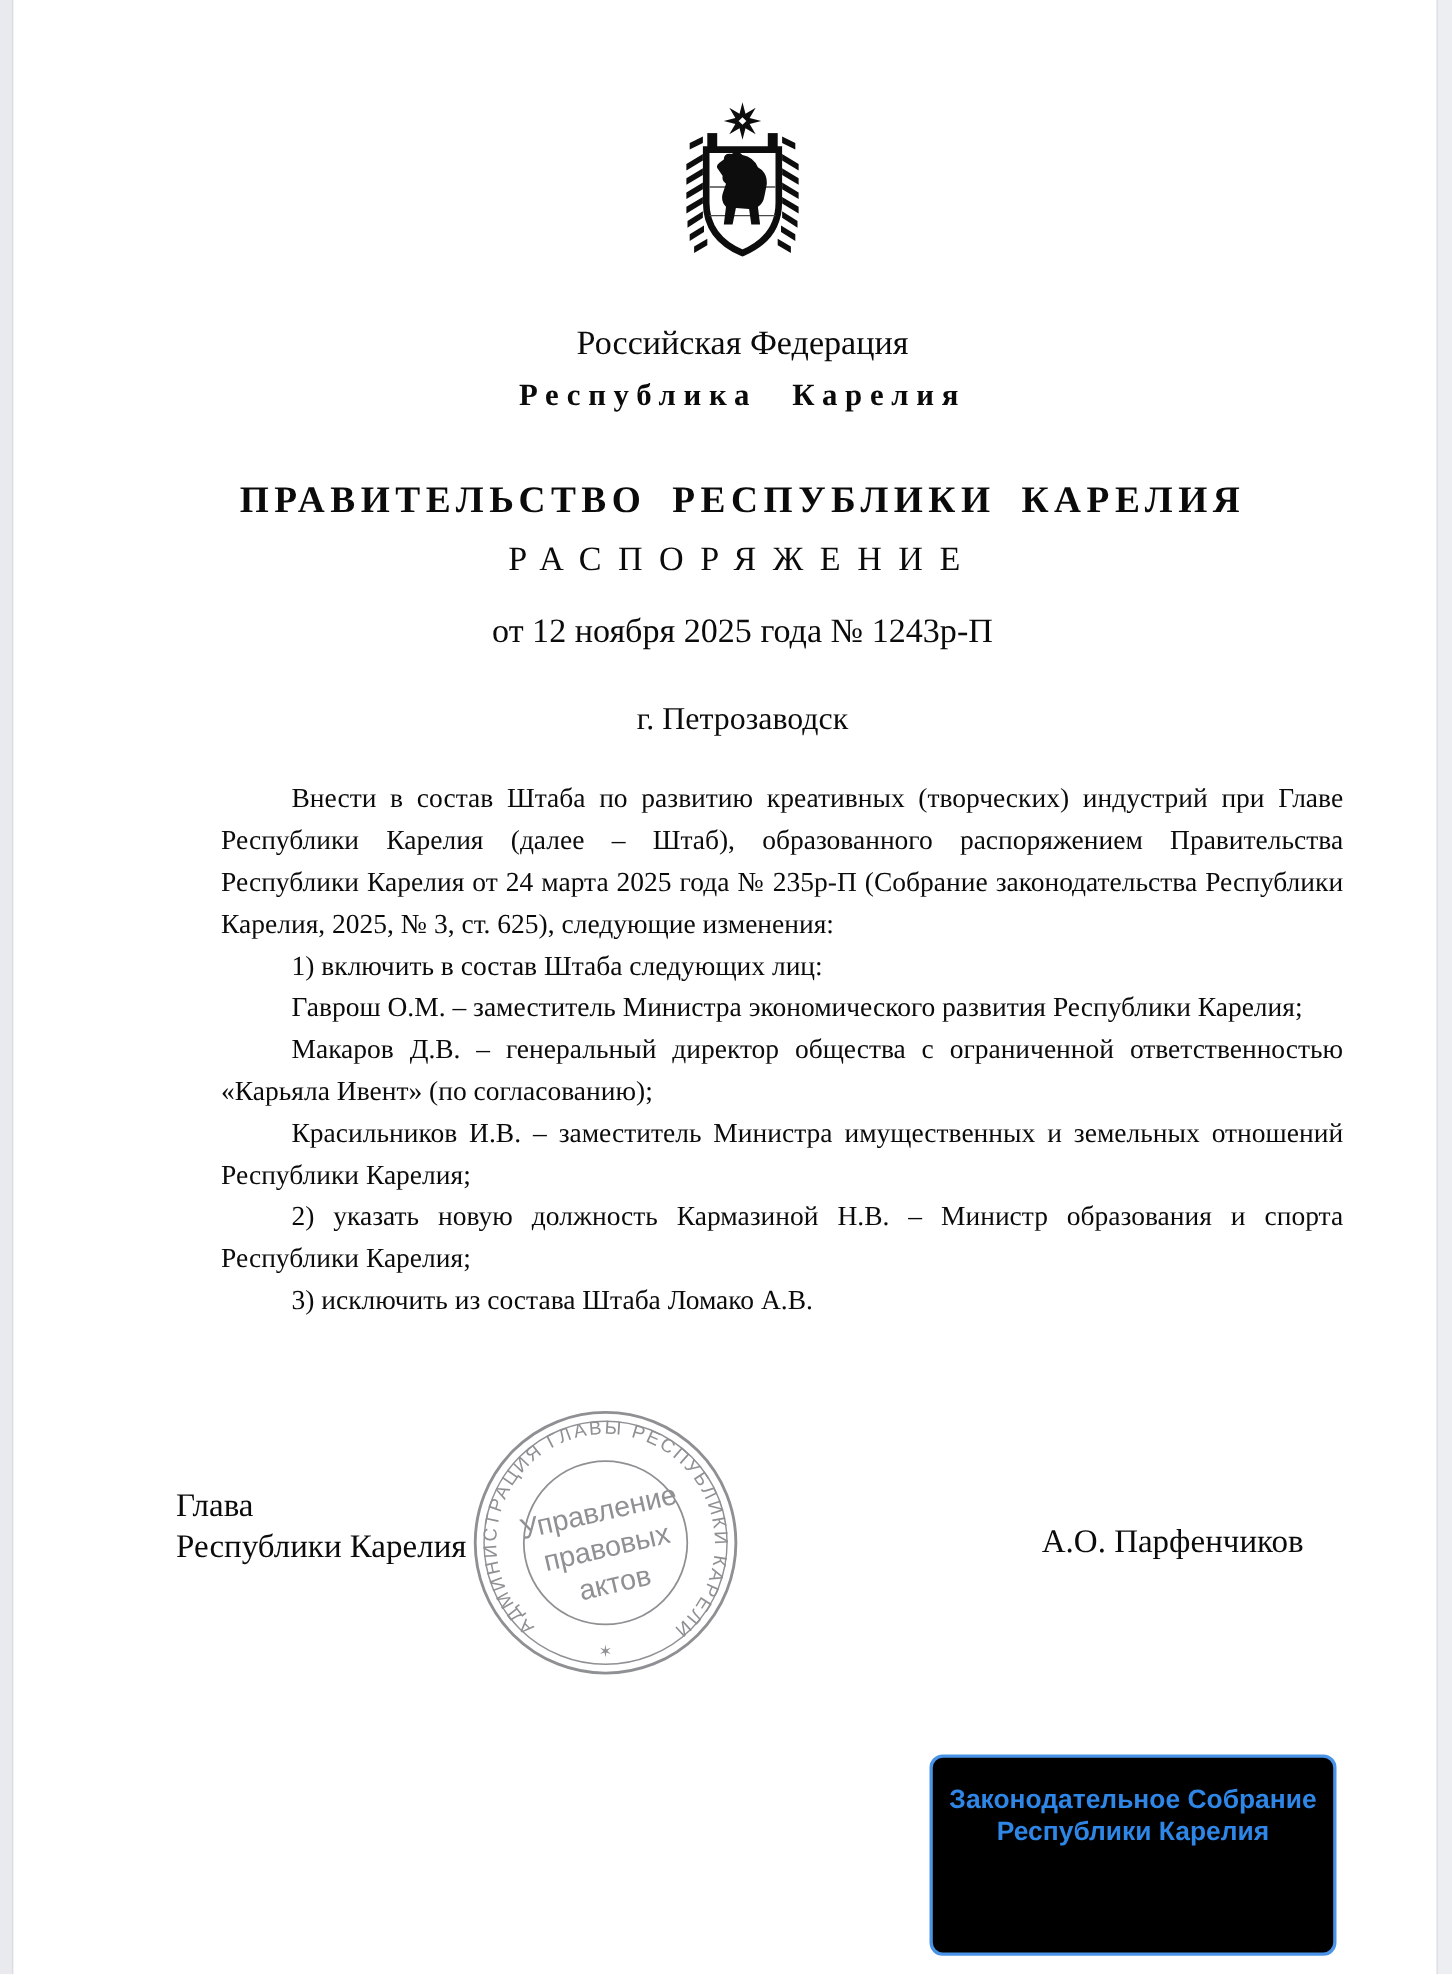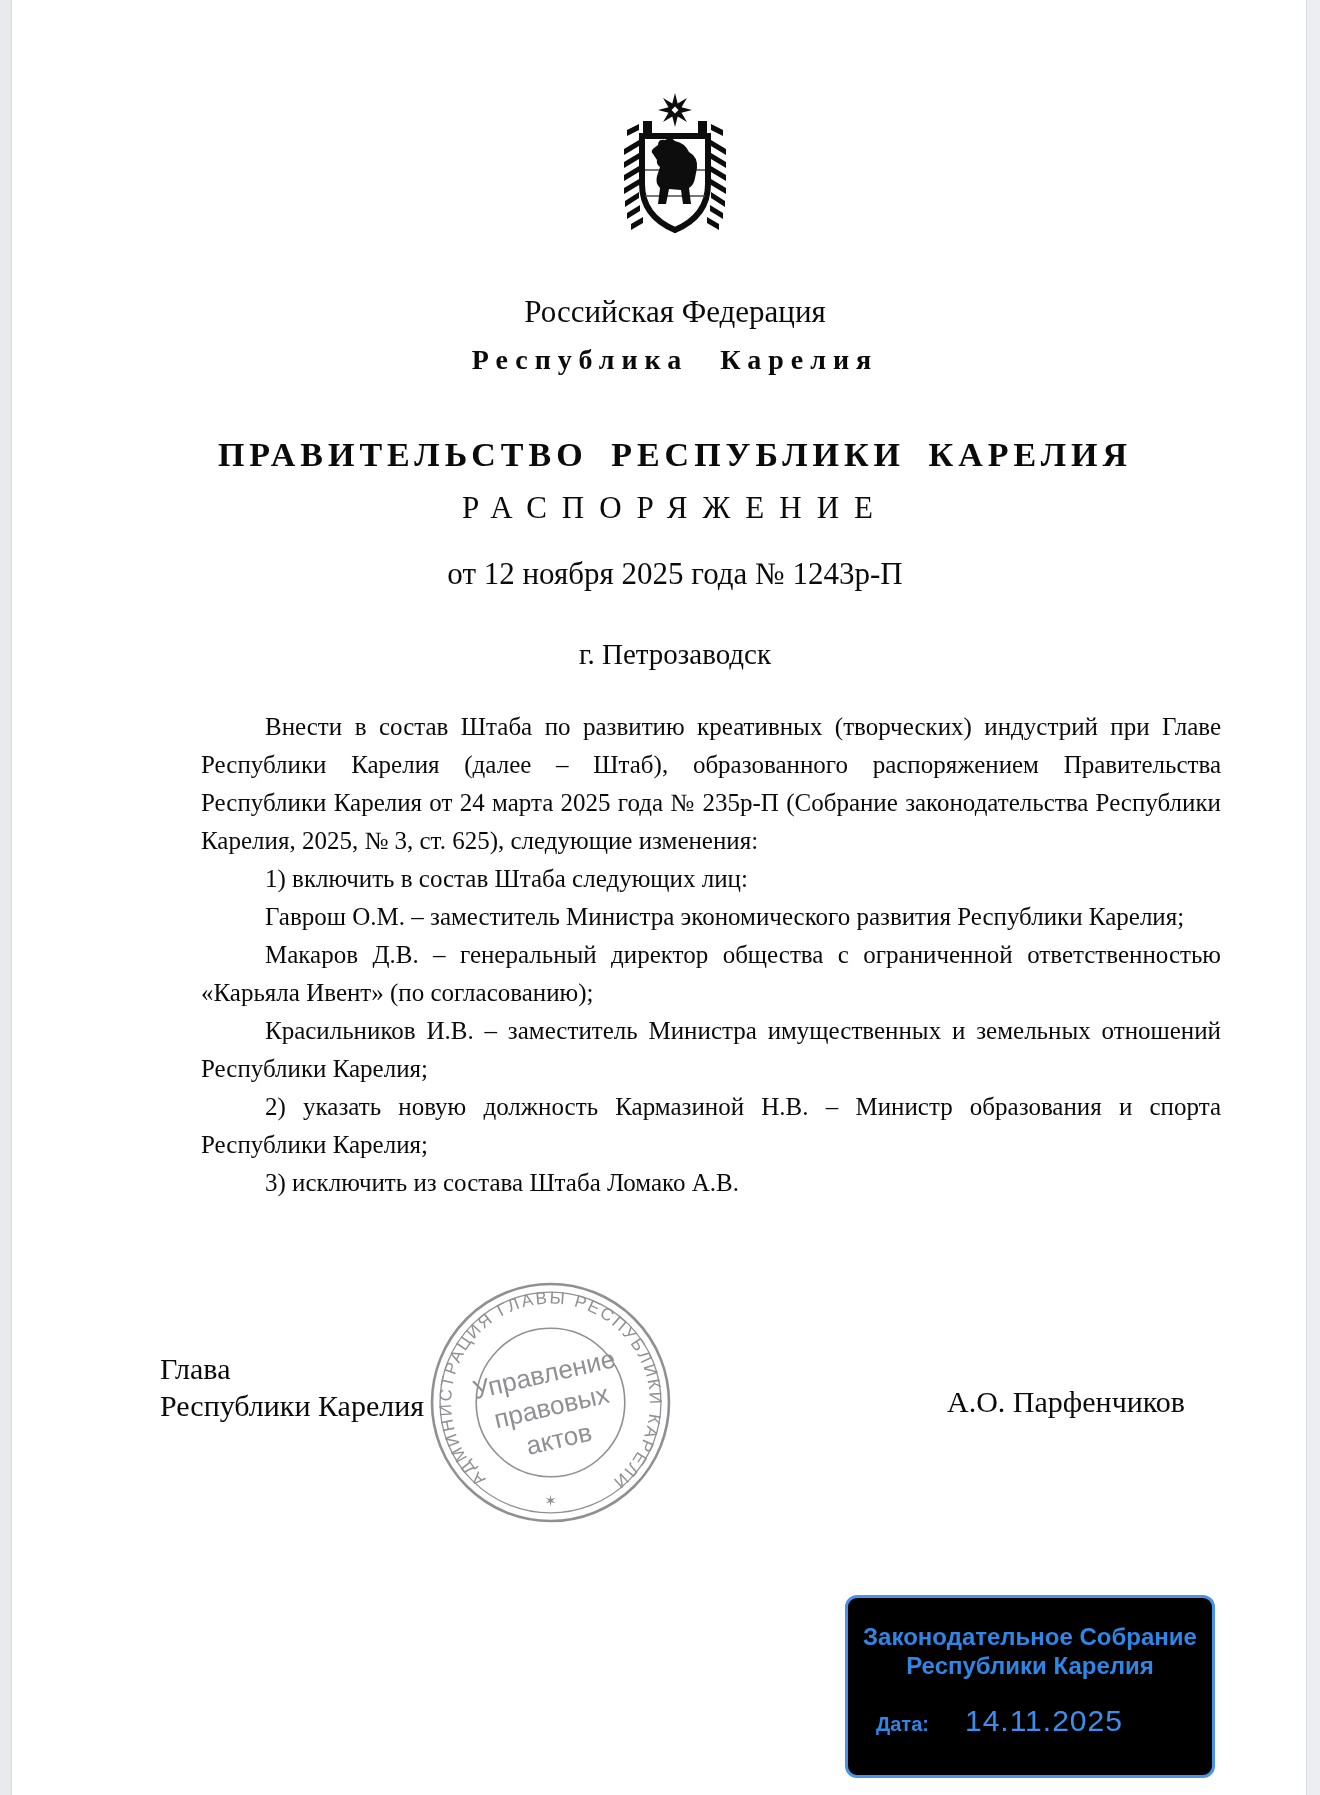--- a/index.html
+++ b/index.html
@@ -128,18 +128,14 @@
       <text x="0" y="13">правовых</text>
       <text x="0" y="46">актов</text>
     </g>
   </svg>
 
   <div class="reg-stamp">
     <div class="reg-title">
       <div>Законодательное Собрание</div>
       <div>Республики Карелия</div>
     </div>
-    <div class="reg-row reg-row-date">
-      <span class="reg-label">Дата:</span>
-      <span class="reg-value">14.11.2025</span>
-    </div>
   </div>
 </div>
 
 </body></html>

